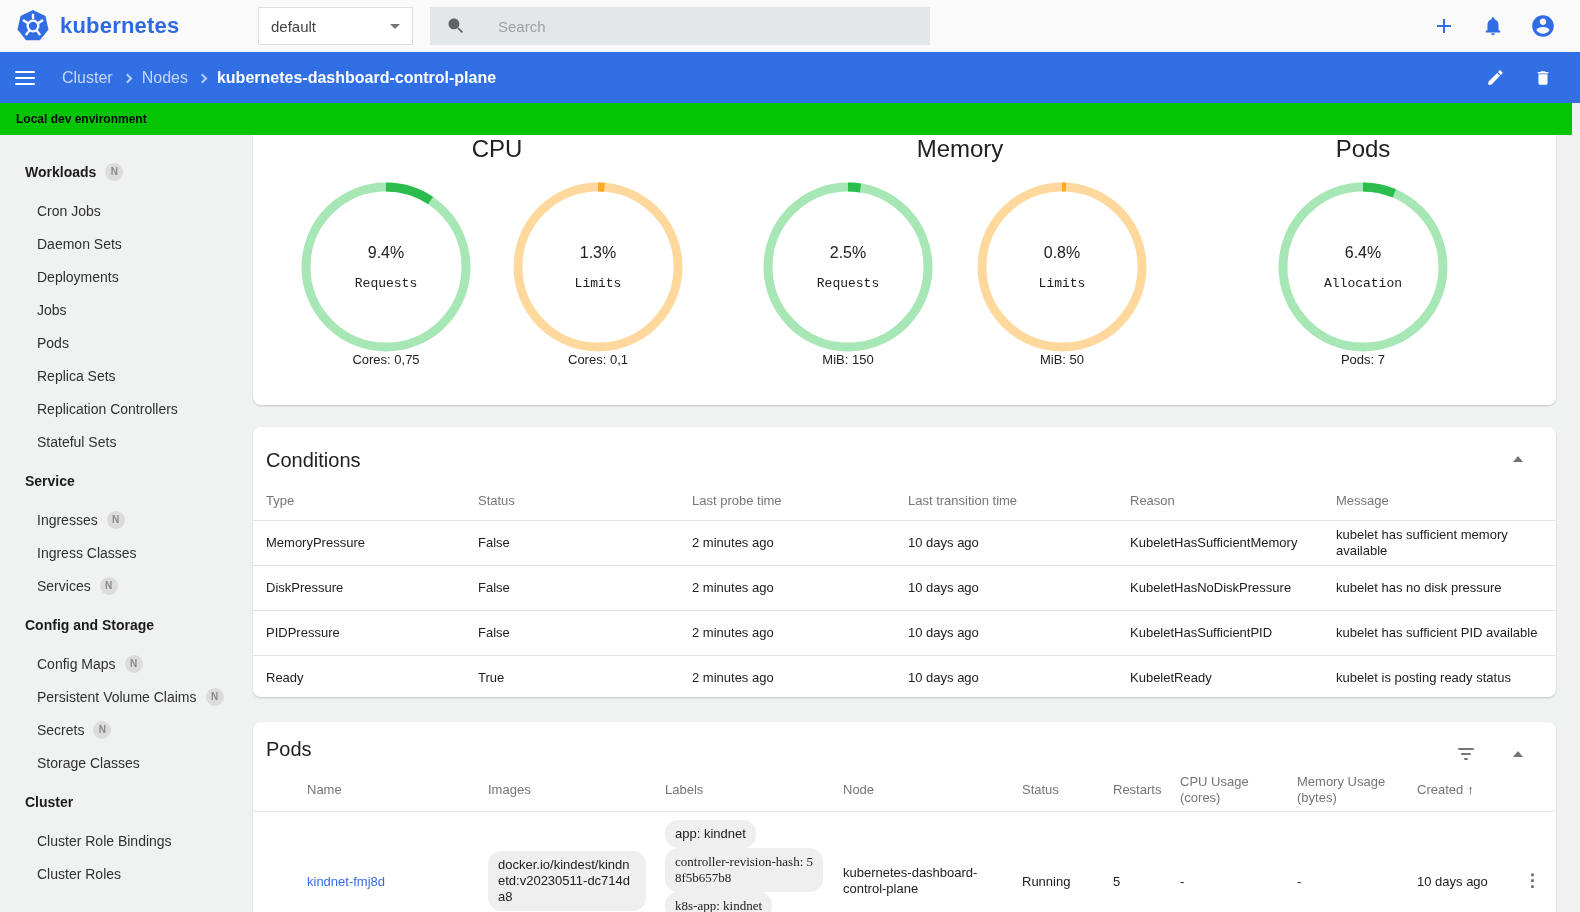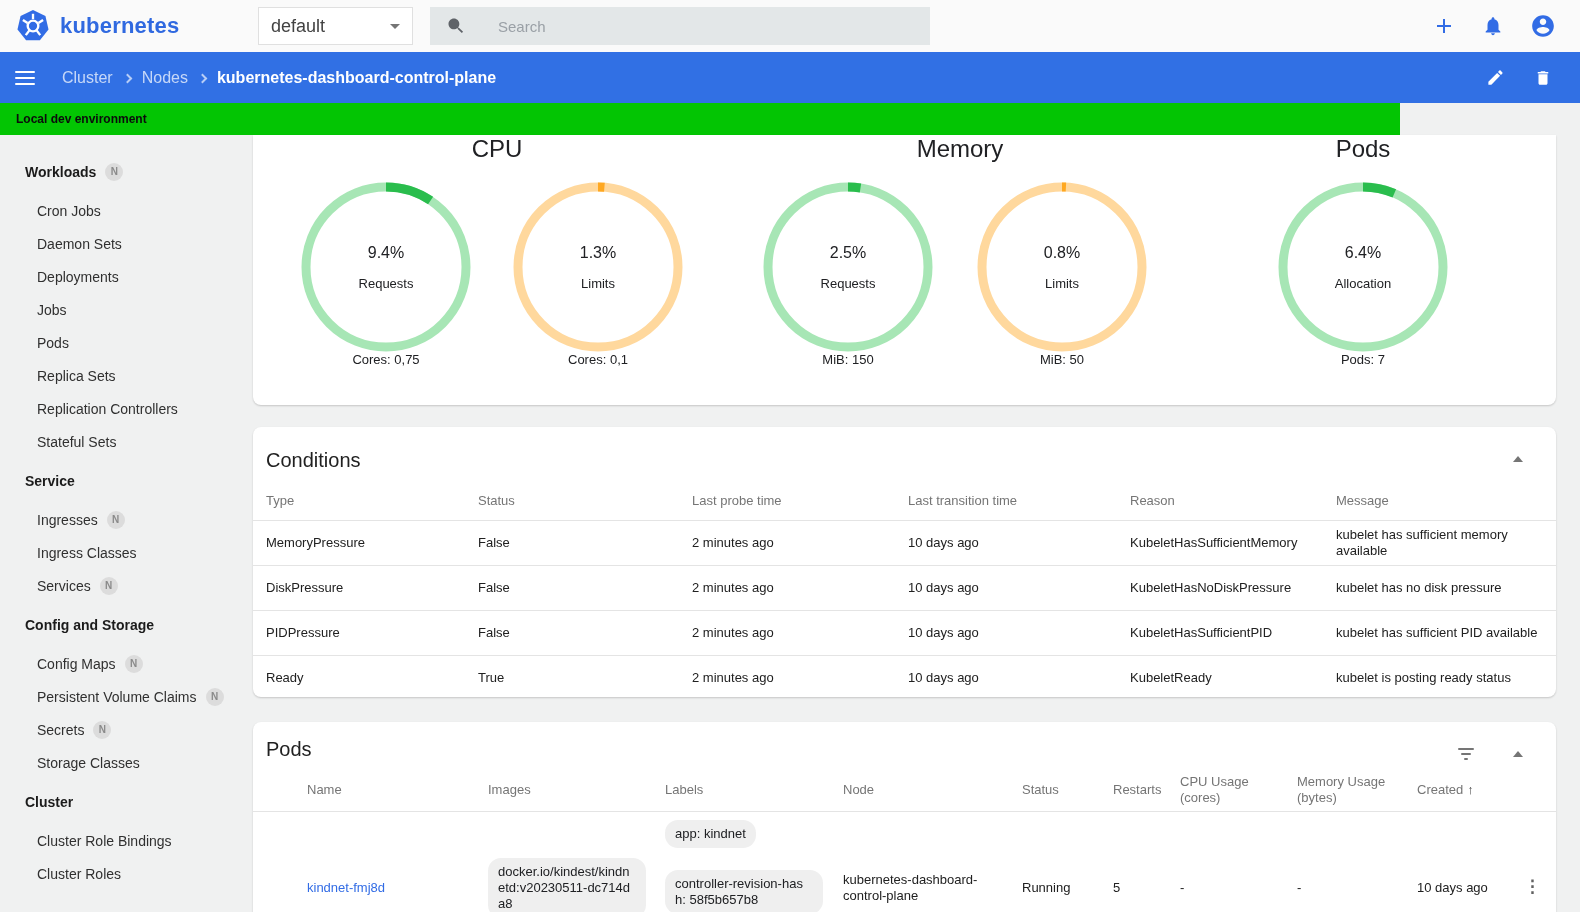--- a/index.html
+++ b/index.html
@@ -4,40 +4,40 @@
 <style>
   * { margin:0; padding:0; box-sizing:border-box; }
   html,body { width:1580px; height:912px; overflow:hidden; }
   body { font-family:"Liberation Sans", sans-serif; background:#f0f1f1; position:relative; color:#212121; }
 
   
   .topbar { position:absolute; top:0; left:0; width:1580px; height:52px; background:#fafafa; display:flex; align-items:center; z-index:5; }
   .logo { display:flex; align-items:center; gap:10px; margin-left:16px; width:220px; }
   .logo-word { color:#3069e0; font-size:22px; font-weight:bold; letter-spacing:.2px; }
   .ns-select { position:absolute; left:258px; top:7px; width:155px; height:38px; border:1px solid #e0e0e0; background:#fff; display:flex; align-items:center; padding:0 12px; cursor:pointer; }
-  .ns-value { font-size:18px; color:#424242; flex:1; }
+  .ns-value { font-size:15px; color:#424242; flex:1; }
   .caret-down { width:0; height:0; border-left:5px solid transparent; border-right:5px solid transparent; border-top:5px solid #757575; }
   .searchbar { position:absolute; left:430px; top:7px; width:500px; height:38px; background:#e3e7e8; display:flex; align-items:center; padding:0 16px; }
   .searchbar input { border:none; outline:none; background:transparent; font-size:15px; margin-left:32px; width:380px; font-family:"Liberation Sans",sans-serif; color:#424242; }
   .searchbar input::placeholder { color:#9aa0a6; }
   .top-actions { position:absolute; right:24px; top:0; height:52px; display:flex; align-items:center; gap:26px; }
   .icon-btn { background:none; border:none; cursor:pointer; display:flex; align-items:center; justify-content:center; padding:0; }
 
   
   .bluebar { position:absolute; top:52px; left:0; width:1580px; height:51px; background:#3170e4; display:flex; align-items:center; }
   .hamburger { margin-left:15px; width:20px; display:flex; flex-direction:column; gap:4px; cursor:pointer; background:none; border:none; }
   .hamburger span { display:block; height:2px; background:#fff; border-radius:1px; }
   .breadcrumb { margin-left:27px; display:flex; align-items:center; gap:11px; font-size:16px; }
   .crumb { color:rgba(255,255,255,.72); cursor:pointer; }
   .crumb-chev { width:7px; height:7px; border-right:2px solid rgba(255,255,255,.65); border-bottom:2px solid rgba(255,255,255,.65); transform:rotate(-45deg); margin-top:1px; }
   .crumb-current { color:#fff; font-weight:bold; }
   .bluebar-actions { position:absolute; right:28px; display:flex; gap:29px; }
 
   
-  .banner { position:absolute; top:103px; left:0; width:1400px; height:32px; background:#03c503; display:flex; align-items:center; }
+  .banner { position:absolute; top:103px; left:0; width:1572px; height:32px; background:#03c503; display:flex; align-items:center; }
   .banner span { margin-left:16px; font-size:12px; font-weight:bold; color:#0c0c0c; }
 
   
   .sidebar { position:absolute; top:135px; left:0; width:248px; bottom:0; padding-top:14px; overflow:hidden; }
   .nav-header { height:33px; margin:6px 0; display:flex; align-items:center; padding-left:25px; font-size:14px; font-weight:bold; color:#1b1b1b; gap:9px; }
   .nav-item { height:33px; display:flex; align-items:center; padding-left:37px; font-size:14px; color:#303030; cursor:pointer; gap:9px; }
   .n-badge { width:18px; height:18px; border-radius:50%; background:#dcdcdc; color:#8a8a8a; font-size:10px; font-weight:bold; display:flex; align-items:center; justify-content:center; }
 
   
   .card { position:absolute; left:253px; width:1303px; background:#fff; border-radius:8px; box-shadow:0 1px 2px rgba(0,0,0,.18); }
@@ -45,21 +45,21 @@
   .card-conditions { top:427px; height:270px; }
   .card-pods { top:722px; height:400px; }
   .card h2 { font-size:20px; font-weight:normal; color:#212121; }
 
   
   .chart-title { position:absolute; top:0; transform:translateX(-50%); font-size:24px; color:#202124; }
   .donut-block { position:absolute; top:47px; width:170px; text-align:center; }
   .donut-wrap { position:relative; width:170px; height:170px; }
   .donut-center { position:absolute; inset:0; display:flex; flex-direction:column; align-items:center; justify-content:center; gap:14px; }
   .donut-pct { font-size:16px; color:#202124; }
-  .donut-lbl { font-size:13px; color:#202124; }
+  .donut-lbl { font-size:13px; color:#202124;font-family:Liberation Mono, monospace; }
   .donut-footer { margin-top:0; font-size:13px; color:#202124; }
   circle.track { fill:none; stroke-width:9; }
   circle.arc { fill:none; stroke-width:9; }
   .scheme-green .track { stroke:#a7e6b5; }
   .scheme-green .arc { stroke:#2abd4d; }
   .scheme-orange .track { stroke:#ffd89d; }
   .scheme-orange .arc { stroke:#ffa821; }
 
   
   .collapse-btn { position:absolute; top:20px; right:26px; width:24px; height:24px; background:none; border:none; cursor:pointer; display:flex; align-items:center; justify-content:center; }
@@ -78,21 +78,21 @@
   .cond-table th { height:38px; padding:0; }
   .cond-table td { height:45px; padding:4px 16px 4px 0; border-top:1px solid #e4e4e4; }
   .cond-table th:first-child, .cond-table td:first-child { padding-left:13px; }
 
   .card-pods h2 { margin:16px 0 0 13px; }
   .pods-table { margin-top:8px; }
   .pods-table th { height:42px; border-bottom:1px solid #e4e4e4; padding:2px 6px 2px 12px; line-height:16px; }
   .pods-table td { height:140px; vertical-align:middle; padding:0 6px 0 12px; }
   .td-labels { vertical-align:top !important; padding-top:8px !important; }
   .chip { display:inline-block; background:#efefef; border-radius:13px; padding:6px 10px; font-size:13px; color:#202124; max-width:158px; word-break:break-all; line-height:16px; text-align:left; }
-  .chip + .chip { margin-top:22px; }
+  .chip + .chip { margin-top:0;font-family:Liberation Serif, serif; }
   .chip-stack { display:flex; flex-direction:column; align-items:flex-start; }
   .status-dot { width:13px; height:13px; border-radius:50%; background:#0d9b0d; margin-left:10px; }
   .pod-link { color:#326ce5; text-decoration:none; cursor:pointer; }
   .sort-arrow { color:#424242; font-size:13px; margin-left:4px; }
   .kebab-btn { background:none; border:none; cursor:pointer; font-size:17px; color:#616161; font-weight:bold; letter-spacing:0; line-height:6px; }
   .wrap-cell { line-height:16px; }
 </style>
 </head>
 <body>
 

